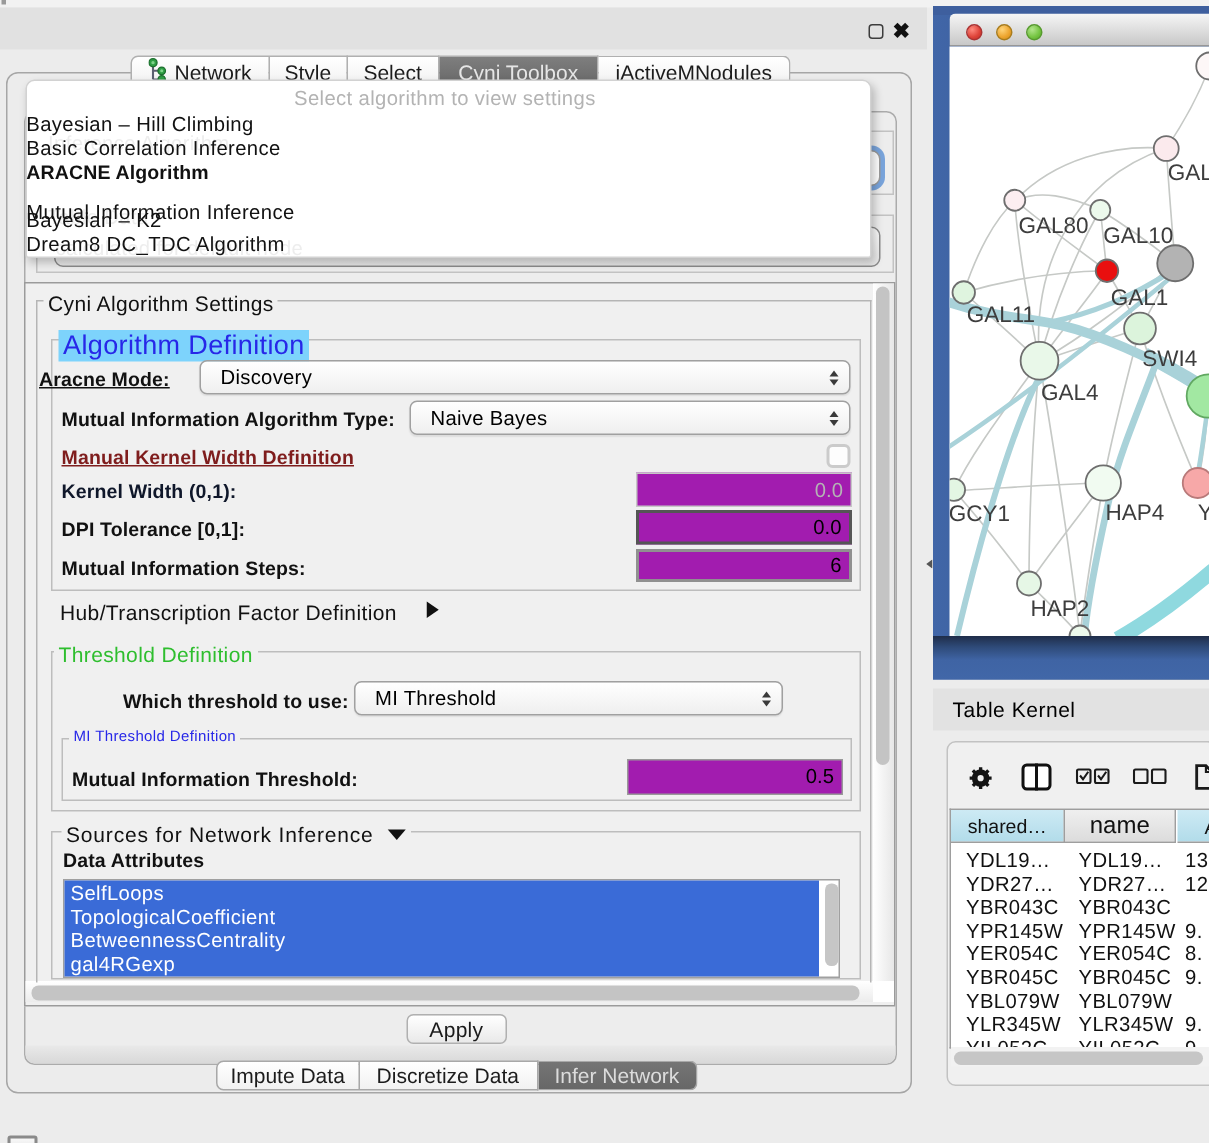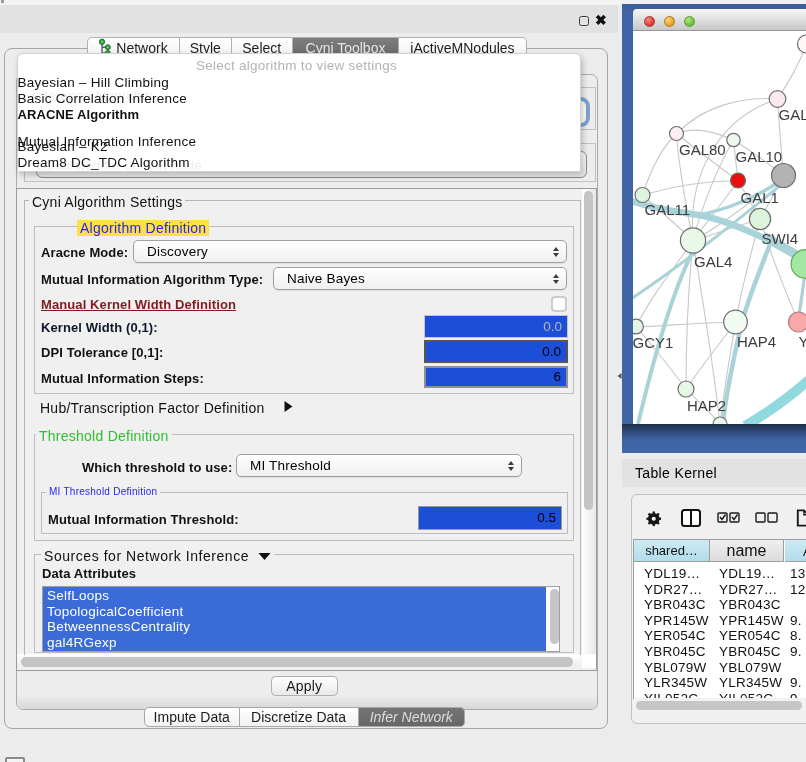--- a/index.html
+++ b/index.html
@@ -60,23 +60,23 @@
 <div class="abs" style="left:584px;top:191px;width:9px;height:319px;background:#c4c4c4;border-radius:4.5px;"></div>
 
 <div class="abs" style="left:17px;top:654px;width:565px;height:14px;background:linear-gradient(#ffffff,#ececec);"></div>
 <div class="abs" style="left:21px;top:657px;width:552px;height:9.5px;background:#c4c4c4;border-radius:4.75px;"></div>
 <div class="abs" style="left:582px;top:654px;width:14px;height:14px;background:#fff;"></div>
 
 <div class="abs" style="left:24px;top:200px;width:557px;height:455px;border:1px solid #b5b5b5;border-bottom:none;"></div>
 <div class="lbl" style="left:29px;top:193.5px;background:#f0f0f0;padding:0 3px;font-size:14px;">Cyni Algorithm Settings</div>
 
 <div class="abs" style="left:34px;top:226px;width:540px;height:168px;border:1px solid #bdbdbd;"></div>
-<div class="lbl" style="left:39px;top:219.5px;background:#fde047;padding:0 3px;color:#2727e8;font-size:14px;margin-left:38px;">Algorithm Definition</div>
-
-<div class="lbl b" style="left:41px;top:244.5px;">Aracne Mode:</div>
+<div class="lbl" style="left:39px;top:219.5px;background:#7dd3fc;padding:0 3px;color:#2727e8;font-size:18px;">Algorithm Definition</div>
+
+<div class="lbl b" style="left:26px;top:244.5px;text-decoration:underline;">Aracne Mode:</div>
 <div class="combo" style="left:133px;top:240px;width:434px;height:23px;">
     <span>Discovery</span>
   </div>
 <div class="lbl b" style="left:41px;top:272px;">Mutual Information Algorithm Type:</div>
 <div class="combo" style="left:273px;top:267px;width:294px;height:23px;">
     <span>Naive Bayes</span>
   </div>
 <div class="lbl b" style="left:41px;top:297px;color:#7f1d1d;text-decoration:underline;">Manual Kernel Width Definition</div>
 <div class="abs" style="left:551px;top:296px;width:16px;height:16px;border:2px solid #cbcbcb;border-radius:4px;background:#fdfdfd;"></div>
 <div class="lbl b" style="left:41px;top:319.5px;color:#0f172a;">Kernel Width (0,1):</div>
@@ -117,35 +117,35 @@
 <div class="lbl" style="left:47px;top:634.5px;color:#fff;">gal4RGexp</div>
 <div class="abs" style="left:550px;top:589px;width:8.5px;height:55px;background:#c6c6c6;border-radius:4.25px;"></div>
 
 <style>
   .combo { position:absolute; border:1px solid #a0a0a0; border-radius:5px; background:linear-gradient(#ffffff,#efefef); display:flex; align-items:center; font-size:13.5px; letter-spacing:0.2px; color:#000; box-shadow:0 1px 1px rgba(0,0,0,0.08); }
   .combo span { margin-left:13px; }
   .combo::before { content:""; position:absolute; right:7px; top:5.5px; width:0; height:0;
     border-left:3.2px solid transparent; border-right:3.2px solid transparent; border-bottom:4.5px solid #3a3a3a; }
   .combo::after { content:""; position:absolute; right:7px; bottom:5.5px; width:0; height:0;
     border-left:3.2px solid transparent; border-right:3.2px solid transparent; border-top:4.5px solid #3a3a3a; }
-  .field { position:absolute; background:#1d4ed8; font-size:13.5px; text-align:right; padding-right:5px; display:flex; align-items:center; justify-content:flex-end; }
+  .field { position:absolute; background:#a21caf; font-size:13.5px; text-align:right; padding-right:5px; display:flex; align-items:center; justify-content:flex-end; }
 </style>
 
 <div class="abs" style="left:271px;top:676px;width:66.5px;height:20px;border:1px solid #b0b0b0;border-radius:4.5px;background:linear-gradient(#ffffff,#e9e9e9);display:flex;align-items:center;justify-content:center;font-size:14px;letter-spacing:0.2px;color:#1a1a1a;">Apply</div>
 
 <div class="abs" style="left:144px;top:707px;height:20px;">
   <div class="seg2 first2" style="left:0;width:95.5px;">Impute Data</div>
   <div class="seg2" style="left:95.5px;width:119px;">Discretize Data</div>
   <div class="seg2 sel2 last2" style="left:214.5px;width:106.5px;">Infer Network</div>
 </div>
 <style>
   .seg2 { position:absolute; top:0; height:20px; background:linear-gradient(#ffffff,#f1f1f1); border:1px solid #a8a8a8; border-left:none; font-size:14px; color:#1c1c1c; display:flex; align-items:center; justify-content:center; }
   .first2 { border-left:1px solid #a8a8a8; border-radius:5px 0 0 5px; }
   .last2 { border-radius:0 5px 5px 0; }
-  .sel2 { background:linear-gradient(#757575,#676767); color:#dcdcdc;font-style:italic; }
+  .sel2 { background:linear-gradient(#757575,#676767); color:#dcdcdc; }
 </style>
 
 <div class="abs" style="left:5px;top:757px;width:20px;height:16px;border:2.5px solid #8a8a8a;border-radius:2px;background:linear-gradient(#f8f8f8,#ddd);"></div>
 
 <div class="abs" style="left:16.5px;top:53px;width:564.5px;height:119px;background:#fff;border:1px solid #d2d2d2;border-radius:6px 6px 2px 2px;box-shadow:2px 3px 6px rgba(0,0,0,0.22);"></div>
 <div class="lbl" style="left:196px;top:58px;color:#b3b3b3;">Select algorithm to view settings</div>
 <div class="lbl" style="left:17.5px;top:74.5px;">Bayesian – Hill Climbing</div>
 <div class="lbl" style="left:17.5px;top:90.5px;">Basic Correlation Inference</div>
 <div class="lbl b" style="left:17.5px;top:106.5px;">ARACNE Algorithm</div>
 <div class="lbl" style="left:17.5px;top:134px;">Mutual Information Inference</div>

